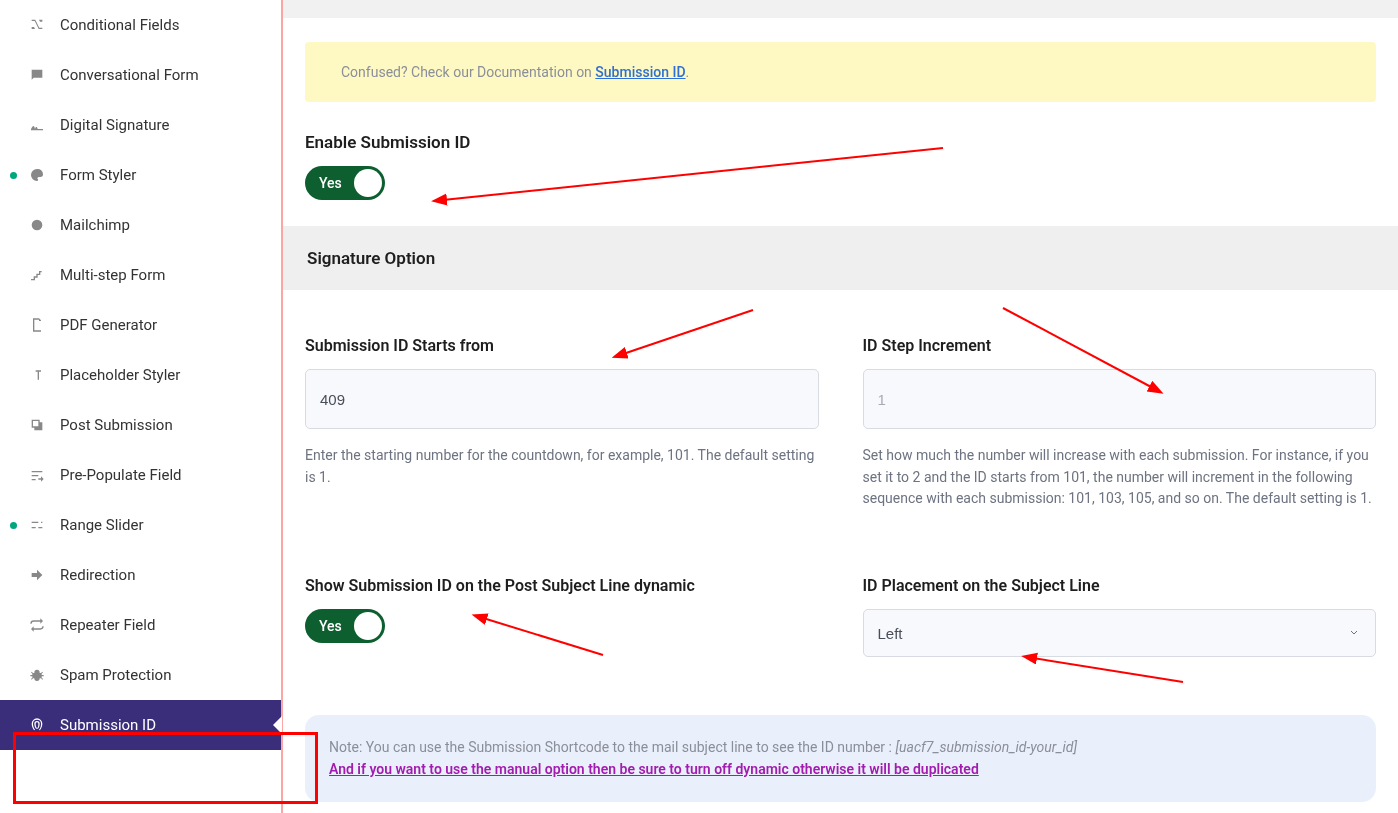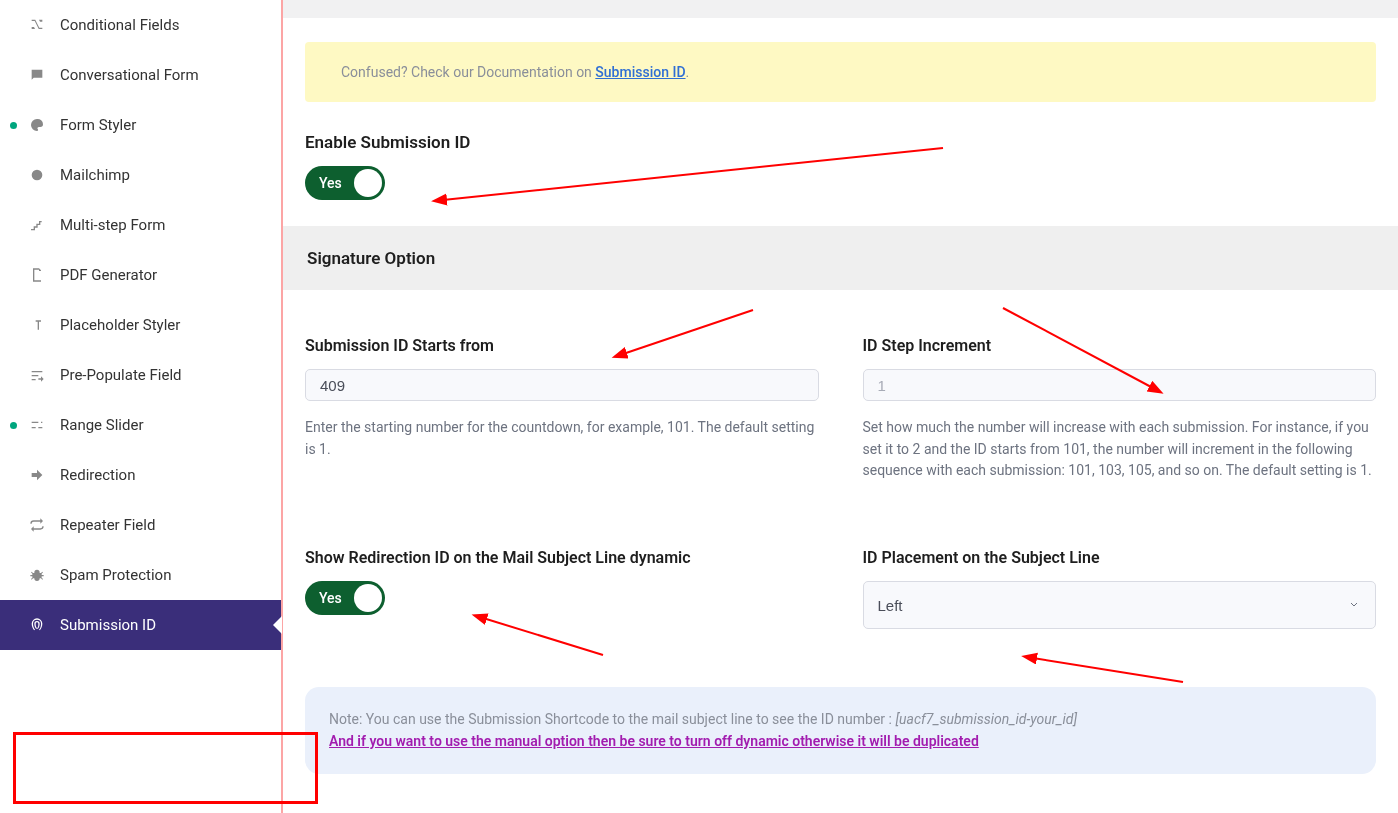--- a/index.html
+++ b/index.html
@@ -16,21 +16,21 @@
 .topbar { height: 18px; background: #f1f1f2; margin: 0 -22px 24px -22px; }
 .info-box { background: #fef9c3; border-radius: 4px; padding: 22px 36px; font-size: 14px; color: #8a8f9a; margin-bottom: 30px; }
 .info-box a { color: #2f6fd4; text-decoration: underline; font-weight: 500; }
 .section-label { font-size: 17px; font-weight: 600; color: #1e1e1e; margin-bottom: 14px; }
 .toggle { display: inline-flex; align-items: center; background: #0d5f2f; border-radius: 20px; width: 80px; height: 34px; position: relative; padding-left: 14px; color: #fff; font-size: 14px; font-weight: 500; cursor: pointer; }
 .toggle .knob { position: absolute; right: 3px; top: 3px; width: 28px; height: 28px; background: #fff; border-radius: 50%; }
 .sub-header { background: #efefef; color: #1e1e1e; font-size: 17px; font-weight: 600; padding: 22px 24px; margin: 26px -22px 0 -22px; }
 .grid { display: flex; gap: 44px; margin-top: 30px; }
 .col { flex: 1; }
 .field-label { font-size: 16px; font-weight: 600; margin-bottom: 14px; margin-top: 16px; }
-.text-input { width: 100%; height: 32px; border: 1px solid #d9dbe3; border-radius: 5px; background: #f8f9fc; padding: 0 14px; font-size: 15px; color: #4a4e59; }
+.text-input { width: 100%; height: 60px; border: 1px solid #d9dbe3; border-radius: 5px; background: #f8f9fc; padding: 0 14px; font-size: 15px; color: #4a4e59; }
 .text-input::placeholder { color: #a7abb6; }
 .helper { font-size: 14px; color: #6d7380; margin-top: 16px; line-height: 1.55; }
 .select-wrap { position: relative; }
 .select { width: 100%; height: 48px; border: 1px solid #d9dbe3; border-radius: 5px; background: #f8f9fc; padding: 0 14px; font-size: 15px; color: #4a4e59; appearance: none; cursor: pointer; }
 .select-caret { position: absolute; right: 16px; top: 50%; transform: translateY(-50%); pointer-events: none; color: #6d7380; }
 .note-box { background: #eaf0fb; border-radius: 14px; padding: 22px 24px; font-size: 14px; color: #8a8f9a; margin-top: 58px; line-height: 1.55; }
 .note-box em { font-style: italic; }
 .note-box strong { font-weight: 600; color: #a21caf; text-decoration: underline; }
 .annot-layer { position: absolute; inset: 0; pointer-events: none; }
 .highlight-box { position: absolute; border: 3px solid #ff0000; }
@@ -52,20 +52,28 @@
     </div>
     <div class="sidebar-item">
       <span class="icon">
           <svg viewBox="0 0 24 24" width="16" height="16" fill="currentColor">
             <path d="M4 4h16v12H7l-3 3V4z"></path>
           </svg>
         </span>
       <span>Conversational Form</span>
     </div>
     <div class="sidebar-item">
+      <span class="icon">
+          <svg viewBox="0 0 24 24" width="16" height="16" fill="currentColor">
+            <path d="M3 18c3-6 5-6 6 0 1-4 3-4 4 0h8v2H3v-2z"></path>
+          </svg>
+        </span>
+      <span>Digital Signature</span>
+    </div>
+    <div class="sidebar-item">
       <span class="dot"></span>
       <span class="icon">
           <svg viewBox="0 0 24 24" width="16" height="16" fill="currentColor">
             <path d="M12 3a9 9 0 100 18c2 0 2-2 1-3s0-3 2-3h2a4 4 0 004-4 8 8 0 00-9-8z"></path>
           </svg>
         </span>
       <span>Form Styler</span>
     </div>
     <div class="sidebar-item">
       <span class="icon">
@@ -91,20 +99,28 @@
         </span>
       <span>PDF Generator</span>
     </div>
     <div class="sidebar-item">
       <span class="icon">
           <svg viewBox="0 0 24 24" width="16" height="16" fill="currentColor">
             <path d="M10 5h8v2h-3v12h-2V7h-3V5z"></path>
           </svg>
         </span>
       <span>Placeholder Styler</span>
+    </div>
+    <div class="sidebar-item">
+      <span class="icon">
+          <svg viewBox="0 0 24 24" width="16" height="16" fill="currentColor">
+            <path d="M4 4h12v4h4v12H8v-4H4V4zm2 2v8h8V6H6z"></path>
+          </svg>
+        </span>
+      <span>Post Submission</span>
     </div>
     <div class="sidebar-item">
       <span class="icon">
           <svg viewBox="0 0 24 24" width="16" height="16" fill="currentColor">
             <path d="M4 18h6v2H4v-2zm0-6h10v2H4v-2zm0-6h16v2H4V6zm14 8l4 4-4 4v-3h-4v-2h4v-3z"></path>
           </svg>
         </span>
       <span>Pre-Populate Field</span>
     </div>
     <div class="sidebar-item">
@@ -175,21 +191,21 @@
       </div>
       <div class="col">
         <div class="field-label">ID Step Increment</div>
         <input type="text" class="text-input" placeholder="1" style="">
         <div class="helper">Set how much the number will increase with each submission. For instance, if you set it to 2 and the ID starts from 101, the number will increment in the following sequence with each submission: 101, 103, 105, and so on. The default setting is 1.</div>
       </div>
     </div>
 
     <div class="grid" style="margin-top:50px;">
       <div class="col">
-        <div class="field-label">Show Redirection ID on the Mail Subject Line dynamic</div>
+        <div class="field-label">Show Submission ID on the Post Subject Line dynamic</div>
         <div class="toggle">
           <span>Yes</span>
           <span class="knob"></span>
         </div>
       </div>
       <div class="col">
         <div class="field-label">ID Placement on the Subject Line</div>
         <div class="select-wrap">
           <select class="select">
             <option>Left</option>

